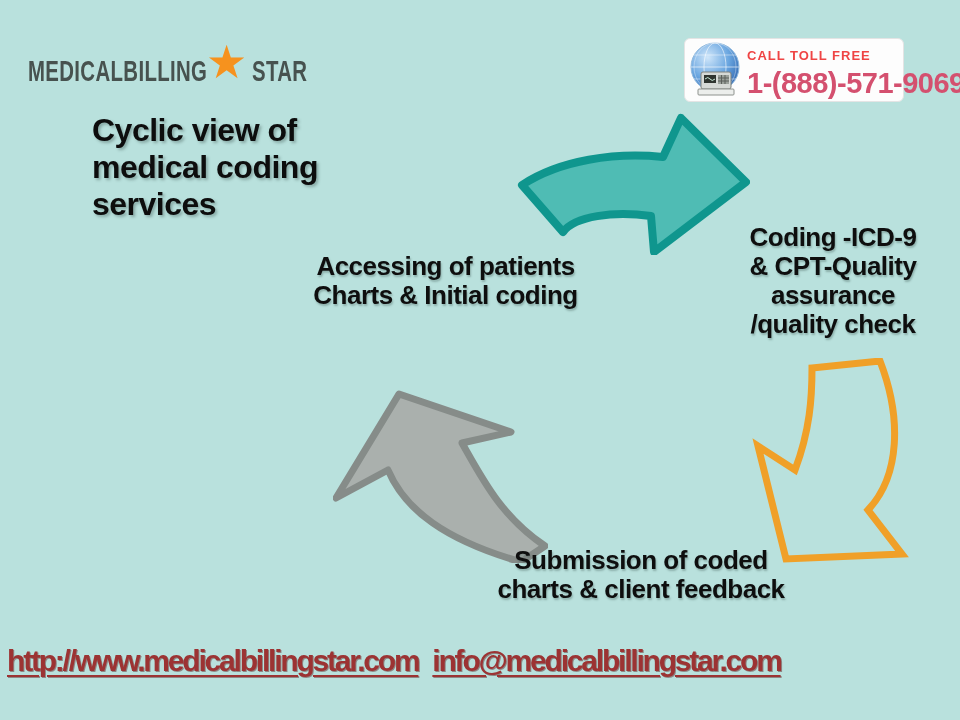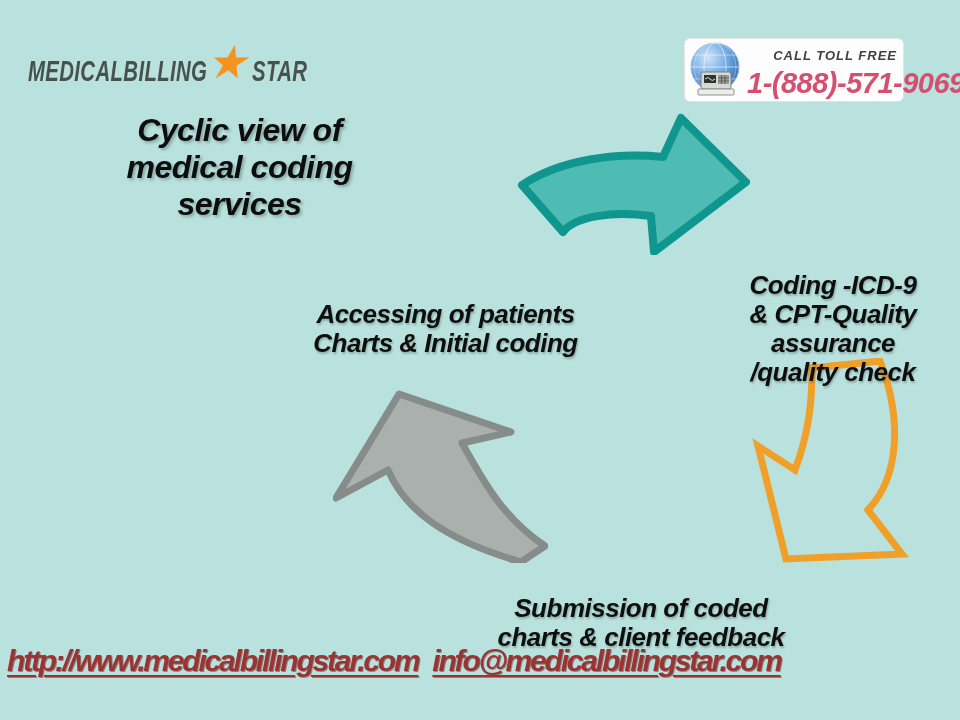--- a/index.html
+++ b/index.html
@@ -22,29 +22,28 @@
     position:absolute;left:684px;top:38px;width:218px;height:62px;
     border-radius:6px;border:1px solid #e4e4e4;
   }
   .globe{position:absolute;left:3px;top:2px;width:56px;height:58px;}
   .tf-text{position:absolute;left:62px;top:9px;width:150px;}
   .tf-label{font-size:13px;font-weight:bold;letter-spacing:1px;white-space:nowrap;}
   .tf-number{font-size:29px;font-weight:bold;letter-spacing:-.5px;margin-top:4px;white-space:nowrap;}
   
   .title{
     position:absolute;left:92px;top:112px;width:295px;margin:0;
-    font-size:32px;line-height:37px;font-weight:bold;text-align:center;
+    font-size:32px;line-height:37px;font-weight:bold;text-align:left;
     letter-spacing:-.5px;white-space:pre-line;
     text-shadow:2px 2px 3px rgba(60,85,80,.4);
   }
   .step{
     position:absolute;font-size:26px;line-height:29px;font-weight:bold;
     text-align:center;letter-spacing:-.5px;white-space:pre-line;color:#0e0e0e;
     text-shadow:1px 2px 2px rgba(60,85,80,.35);
-    margin-top:48px;
   }
   .step-0{left:293px;top:252px;width:305px;}
   .step-1{left:732px;top:223px;width:202px;}
   .step-2{left:477px;top:546px;width:328px;}
   
   .arrow{position:absolute;}
   .arrow-teal{left:515px;top:110px;width:235px;height:145px;}
   .arrow-orange{left:752px;top:358px;width:158px;height:212px;}
   .arrow-gray{left:333px;top:388px;width:215px;height:175px;}
   
@@ -54,21 +53,21 @@
   .flink{
     display:inline-block;margin:0 7px;font-size:30px;font-weight:bold;
     letter-spacing:-2.2px;text-decoration:underline;
     text-decoration-thickness:2px;text-underline-offset:4px;
     text-shadow:1px 1px 0 rgba(90,25,25,.45);
   }
 </style>
 </head>
 <body>
 
-<div class="stage" style="background-color: rgb(185, 225, 221); font-style: italic;">
+<div class="stage" style="background-color: rgb(185, 225, 221);">
 
   <div class="logo">
     <span class="logo-part logo-left" style="color: rgb(71, 82, 79);">MEDICALBILLING</span>
     <span class="logo-star" style="color: rgb(246, 146, 30);">★</span>
     <span class="logo-part logo-right" style="color: rgb(71, 82, 79);">STAR</span>
   </div>
 
   <div class="tollfree" style="background-color: rgb(253, 253, 253);">
     <svg class="globe" viewBox="0 0 56 58">
       <defs>
@@ -88,21 +87,21 @@
       <rect x="16" y="34" width="12" height="8" fill="#2f342f"></rect>
       <path d="M17,38 q3,-3 5,0 t5,0" stroke="#cdeedd" fill="none" stroke-width="1"></path>
       <rect x="30" y="34" width="11" height="9" fill="#9aa09a"></rect>
       <line x1="30" y1="37" x2="41" y2="37" stroke="#5c605c"></line>
       <line x1="30" y1="40" x2="41" y2="40" stroke="#5c605c"></line>
       <line x1="33.5" y1="34" x2="33.5" y2="43" stroke="#5c605c"></line>
       <line x1="37" y1="34" x2="37" y2="43" stroke="#5c605c"></line>
       <rect x="10" y="48" width="36" height="6" rx="1" fill="#eceeec" stroke="#8e928e"></rect>
     </svg>
     <div class="tf-text">
-      <div class="tf-label" style="color: #404040; text-align: right;">CALL TOLL FREE</div>
+      <div class="tf-label" style="color: #ef4444;">CALL TOLL FREE</div>
       <div class="tf-number" style="color: rgb(212, 80, 111);">1-(888)-571-9069</div>
     </div>
   </div>
 
   <h1 class="title" style="color: rgb(13, 13, 13);">Cyclic view of
 medical coding
 services</h1>
 
   <svg class="arrow arrow-teal" viewBox="0 0 235 145">
     <path d="M 7,75 C 45,50 100,42 148,47 L 166,8 L 231,72 L 139,142 L 136,106 C 98,101 60,106 48,122 Z" stroke-width="8" stroke-linejoin="round" fill="#4fbcb4" stroke="#0f968e"></path>

